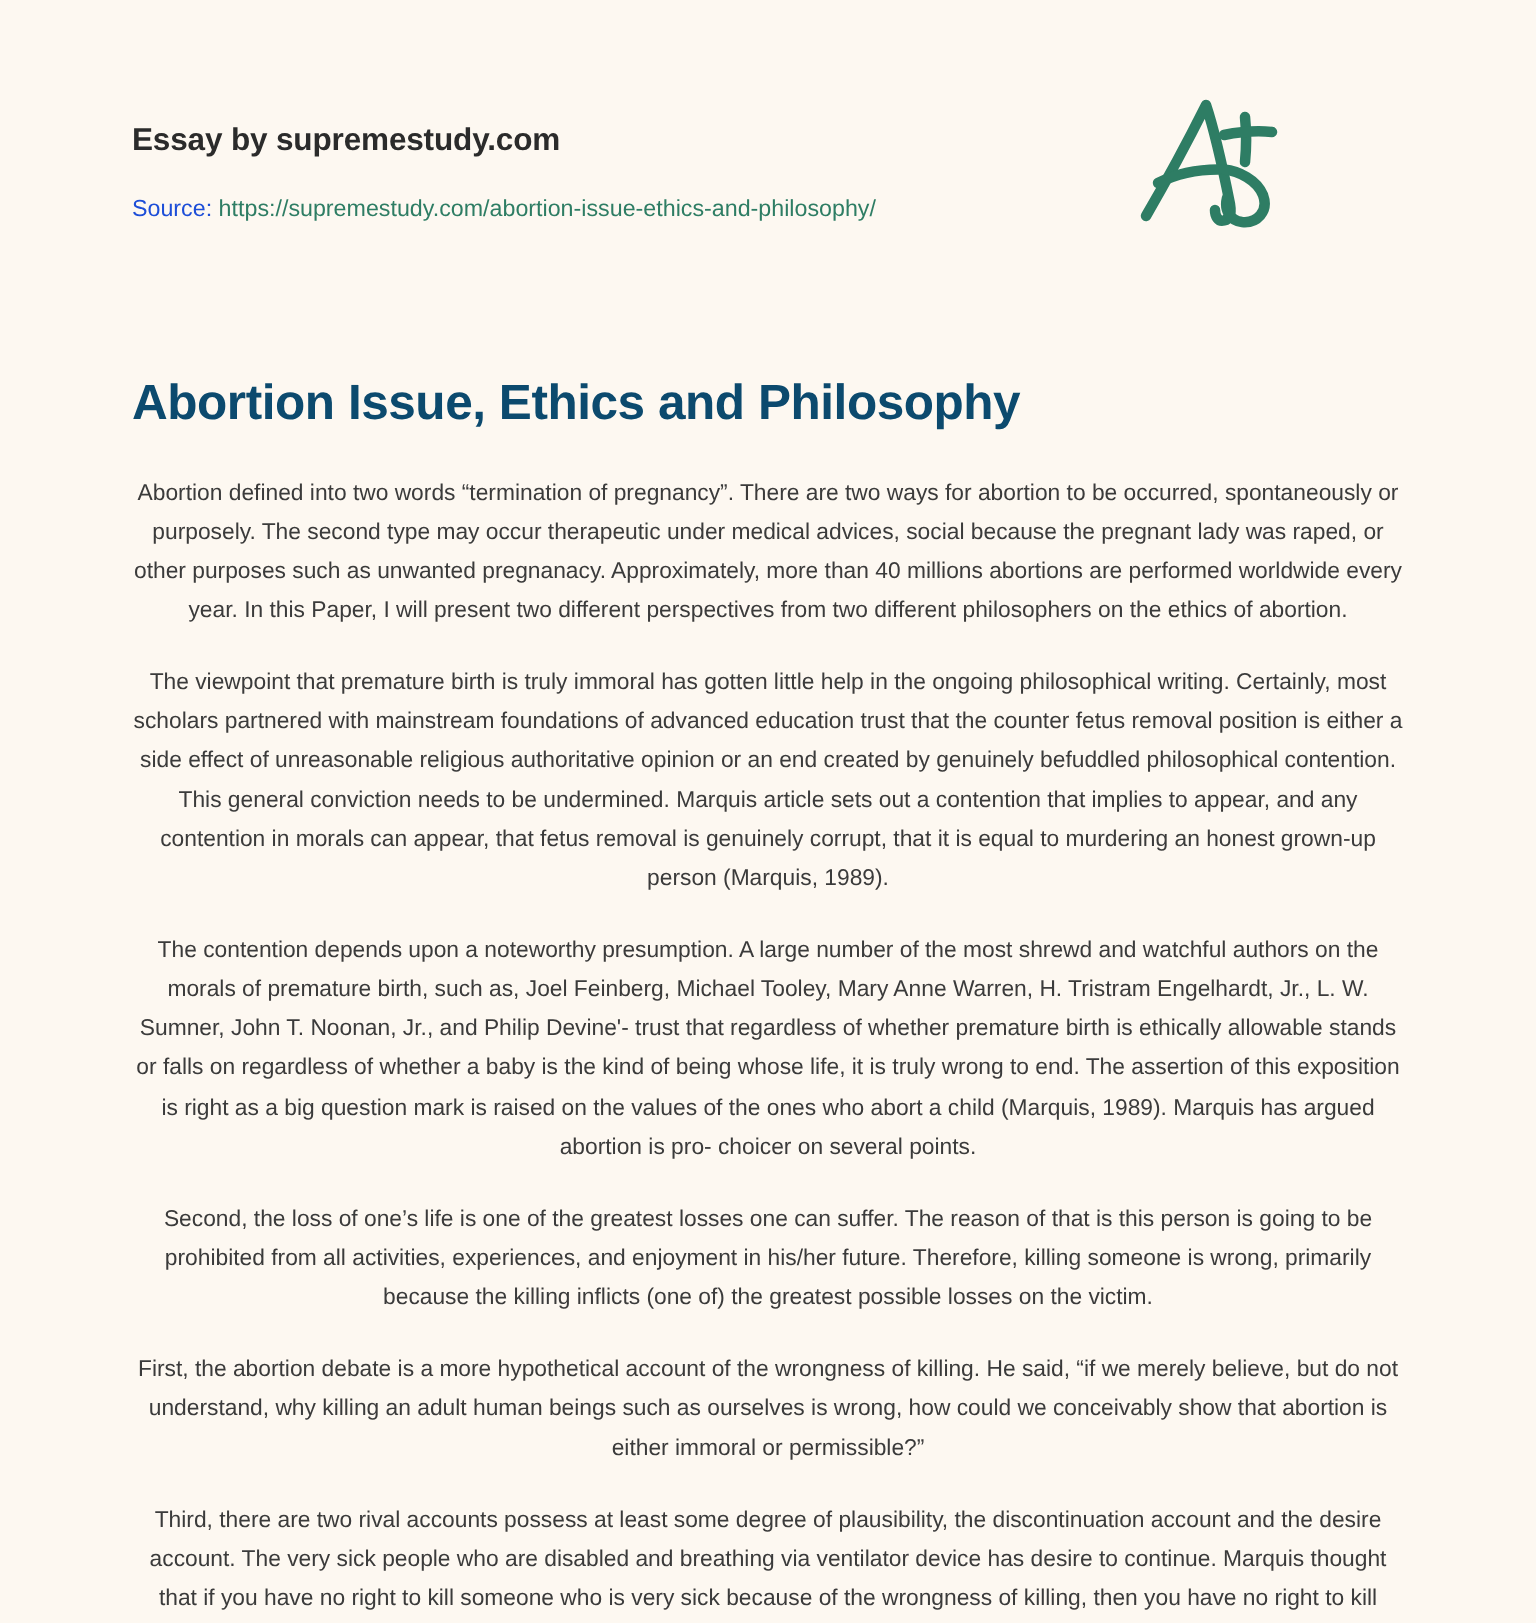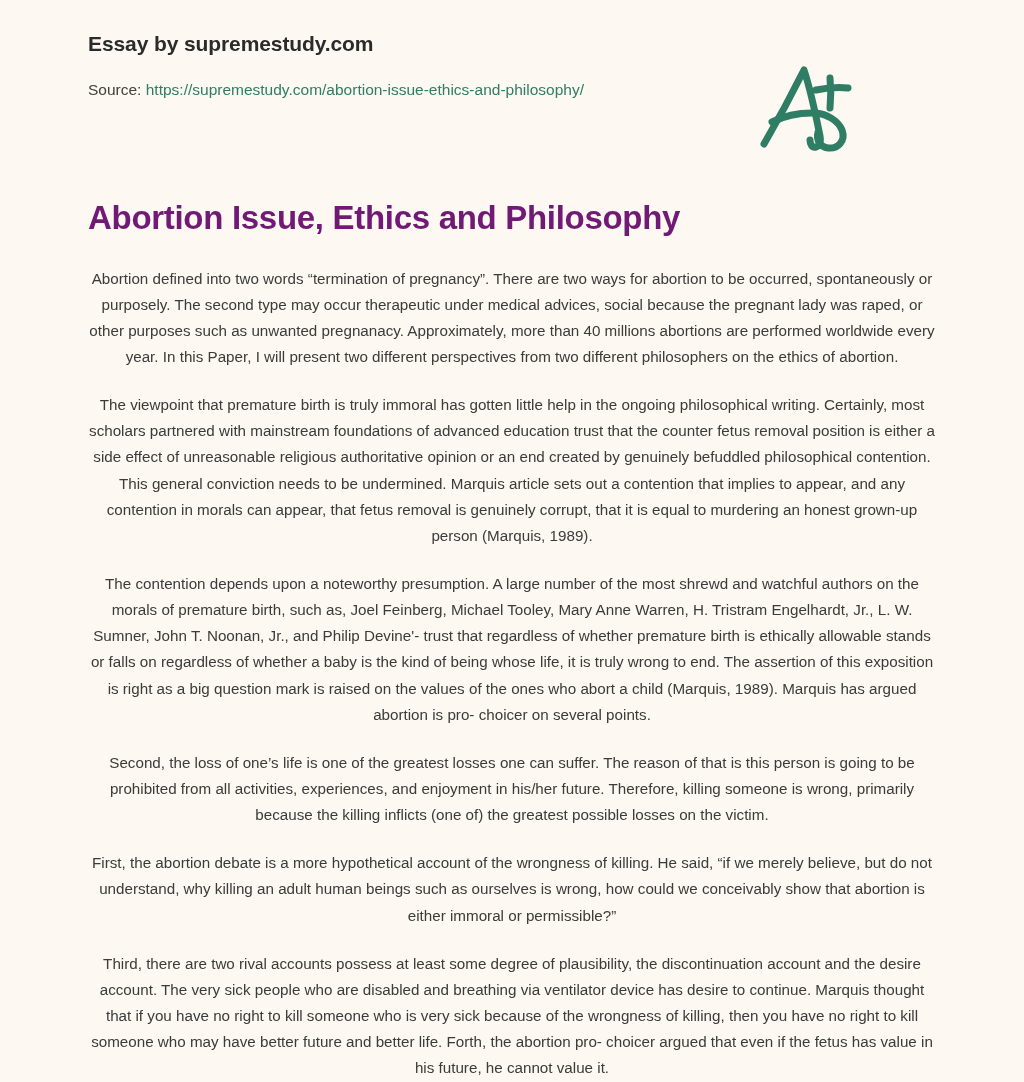--- a/index.html
+++ b/index.html
@@ -18,38 +18,38 @@
     position: relative;
     width: 1024px;
     height: 1082px;
     box-sizing: border-box;
     padding: 0 88px;
   }
 
   
   .header {
     position: relative;
-    padding-top: 30px;
+    padding-top: 80px;
   }
   .brand-line {
     font-size: 21px;
     font-weight: bold;
     color: #2b2b2b;
     letter-spacing: -0.1px;
     line-height: 1.3;
   }
   .source-line {
     margin-top: 22px;
     font-size: 15.5px;
     line-height: 1.4;
     color: #8d8d8d;
     white-space: nowrap;
   }
   .source-label {
-    color: #404040;
+    color: #1d4ed8;
   }
   .source-url {
     color: #2e7d64;
     text-decoration: none;
   }
 
   
   .logo {
     position: absolute;
     top: 58px;
@@ -62,21 +62,21 @@
     width: 100%;
     height: 100%;
   }
 
   
   .doc-title {
     margin: 0;
     padding-top: 97px;
     font-size: 33px;
     font-weight: bold;
-    color: #701a75;
+    color: #0c4a6e;
     letter-spacing: -0.3px;
     line-height: 1.2;
   }
 
   
   .article {
     padding-top: 28px;
   }
   .article p {
     margin: 0 0 22px 0;

